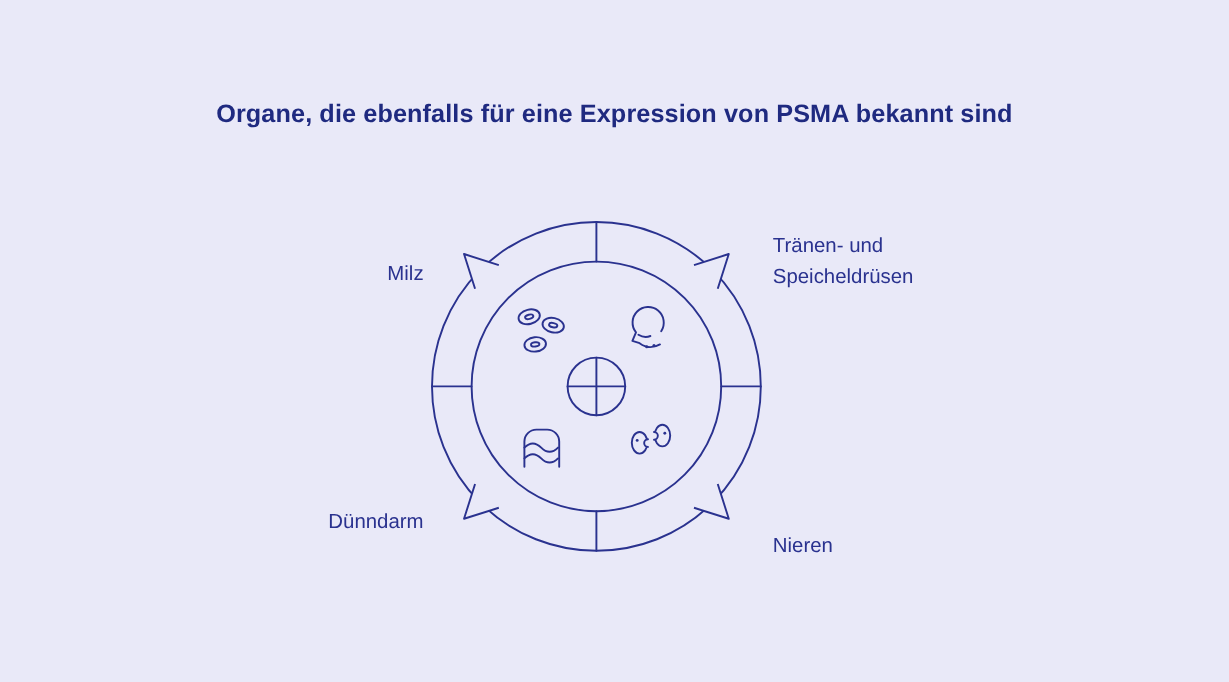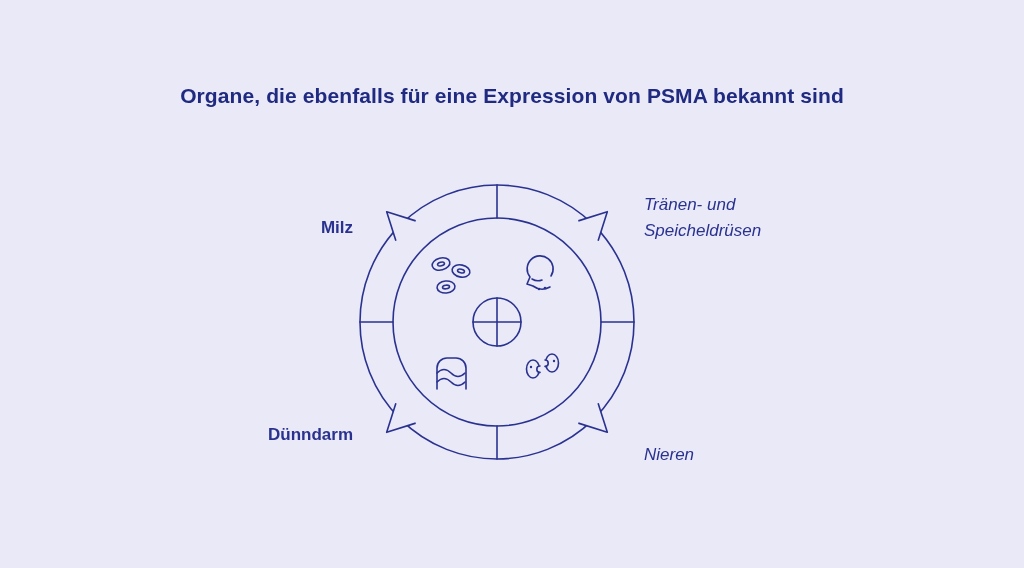--- a/index.html
+++ b/index.html
@@ -31,27 +31,27 @@
     color: var(--title-color);
     letter-spacing: 0.1px;
     margin-top: 16px;
   }
   .label {
     position: absolute;
     font-size: 17px;
     color: var(--accent);
     line-height: 22px;
   }
-  .label.align-right { text-align: right; font-weight: bold; }
-  .multiline { white-space: pre-line; line-height: 26px; font-style: italic; }
+  .label.align-right { text-align: right; }
+  .multiline { white-space: pre-line; line-height: 26px; }
 
   #label-milz      { right: 671px; top: 217px; }
   #label-traenen   { left: 644px;  top: 192px; }
   #label-duenndarm { right: 671px; top: 424px; }
-  #label-nieren    { left: 644px;  top: 444px; font-style: italic; }
+  #label-nieren    { left: 644px;  top: 444px; }
 
   svg.diagram { position: absolute; inset: 0; }
   .ln {
     stroke: var(--accent);
     stroke-width: 1.6;
     fill: none;
     stroke-linecap: round;
     stroke-linejoin: round;
   }
   .ring {

